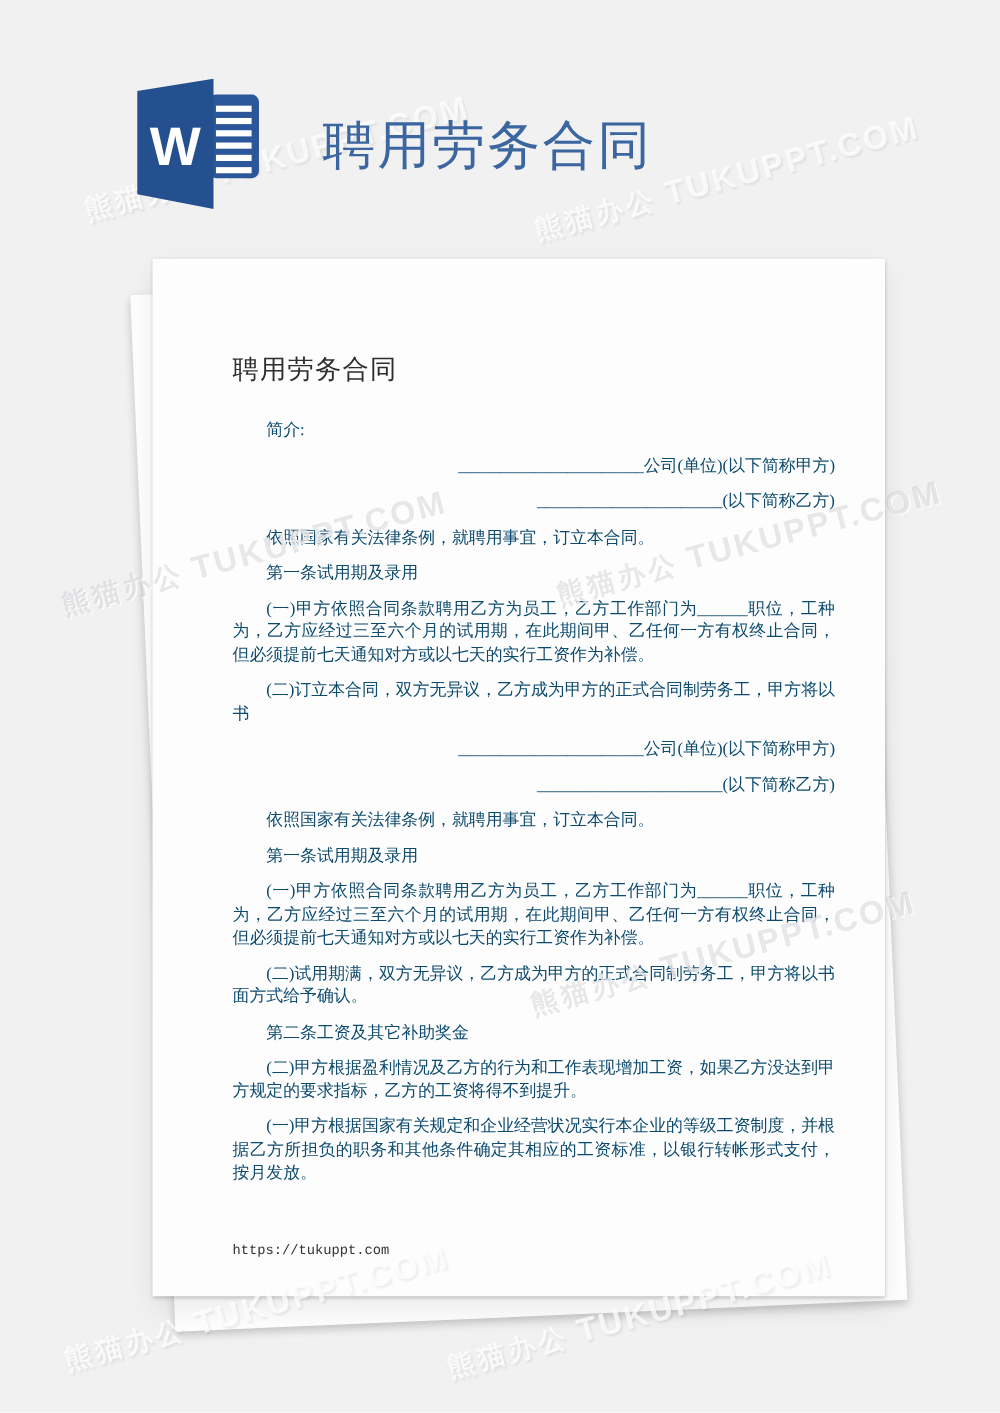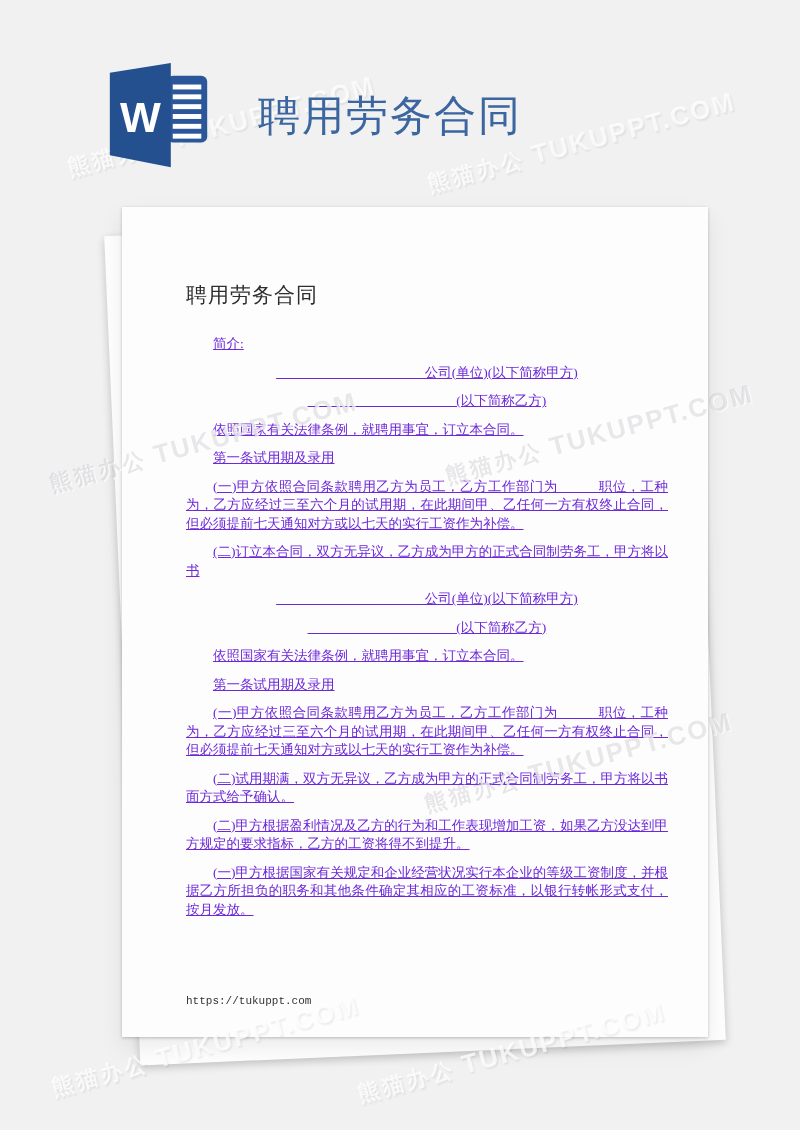--- a/index.html
+++ b/index.html
@@ -16,22 +16,22 @@
     transform:translate(0px,16px) rotate(-2.5deg);transform-origin:50% 50%;
     box-shadow:0 3px 8px rgba(0,0,0,0.20);z-index:1;}
   .sheet-main{position:absolute;left:122px;top:207px;width:586px;height:830px;background:#fdfdfd;
     box-sizing:border-box;padding:74px 40px 0 64px;
     box-shadow:0 1px 3px rgba(0,0,0,0.22),0 10px 22px rgba(0,0,0,0.08);z-index:2;}
 
   
   .page-title{font-family:"Liberation Serif","DejaVu Serif",serif;font-size:21px;font-weight:400;
     color:#2e2e2e;letter-spacing:1px;margin:0 0 26px 0;}
   .para{font-family:"Liberation Serif","DejaVu Serif",serif;font-size:13.5px;line-height:18.5px;
-    color:#6d28d9;margin:0 0 10px 0;text-indent:2em;text-align:justify;text-decoration:underline;}
-  .para.blank{text-indent:0;text-align:center;}
+    color:#0c4a6e;margin:0 0 10px 0;text-indent:2em;text-align:justify;}
+  .para.blank{text-indent:0;text-align:right;}
   .page-footer{position:absolute;left:64px;bottom:30px;font-family:Liberation Mono, monospace;
     font-size:11px;color:#333;}
 
   
   .wm{position:absolute;white-space:nowrap;transform:rotate(-15deg);transform-origin:0 50%;
     z-index:3;pointer-events:none;font-weight:700;
     color:rgba(255,255,255,0.75);text-shadow:1px 2px 2px rgba(0,0,0,0.07);}
   .wm.dark{color:rgba(150,150,158,0.22);text-shadow:1px 1px 0 rgba(255,255,255,0.8);}
   .wm .wm-cn{font-size:22px;letter-spacing:3px;}
   .wm .wm-en{font-size:26px;letter-spacing:2px;margin-left:8px;}
@@ -71,20 +71,21 @@
         <p class="para ">依照国家有关法律条例，就聘用事宜，订立本合同。</p>
         <p class="para ">第一条试用期及录用</p>
         <p class="para ">(一)甲方依照合同条款聘用乙方为员工，乙方工作部门为______职位，工种为，乙方应经过三至六个月的试用期，在此期间甲、乙任何一方有权终止合同，但必须提前七天通知对方或以七天的实行工资作为补偿。</p>
         <p class="para ">(二)订立本合同，双方无异议，乙方成为甲方的正式合同制劳务工，甲方将以书</p>
         <p class="para blank">______________________公司(单位)(以下简称甲方)</p>
         <p class="para blank">______________________(以下简称乙方)</p>
         <p class="para ">依照国家有关法律条例，就聘用事宜，订立本合同。</p>
         <p class="para ">第一条试用期及录用</p>
         <p class="para ">(一)甲方依照合同条款聘用乙方为员工，乙方工作部门为______职位，工种为，乙方应经过三至六个月的试用期，在此期间甲、乙任何一方有权终止合同，但必须提前七天通知对方或以七天的实行工资作为补偿。</p>
         <p class="para ">(二)试用期满，双方无异议，乙方成为甲方的正式合同制劳务工，甲方将以书面方式给予确认。</p>
+        <p class="para ">第二条工资及其它补助奖金</p>
         <p class="para ">(二)甲方根据盈利情况及乙方的行为和工作表现增加工资，如果乙方没达到甲方规定的要求指标，乙方的工资将得不到提升。</p>
         <p class="para ">(一)甲方根据国家有关规定和企业经营状况实行本企业的等级工资制度，并根据乙方所担负的职务和其他条件确定其相应的工资标准，以银行转帐形式支付，按月发放。</p>
       </div>
     <div class="page-footer">https://tukuppt.com</div>
   </div>
 
   <div id="wm-layer">
       <div class="wm" style="left: 68px; top: 152px;"><span class="wm-cn">熊猫办公</span><span class="wm-en">TUKUPPT.COM</span></div>
       <div class="wm" style="left: 428px; top: 168px;"><span class="wm-cn">熊猫办公</span><span class="wm-en">TUKUPPT.COM</span></div>
       <div class="wm dark" style="left: 50px; top: 468px;"><span class="wm-cn">熊猫办公</span><span class="wm-en">TUKUPPT.COM</span></div>

